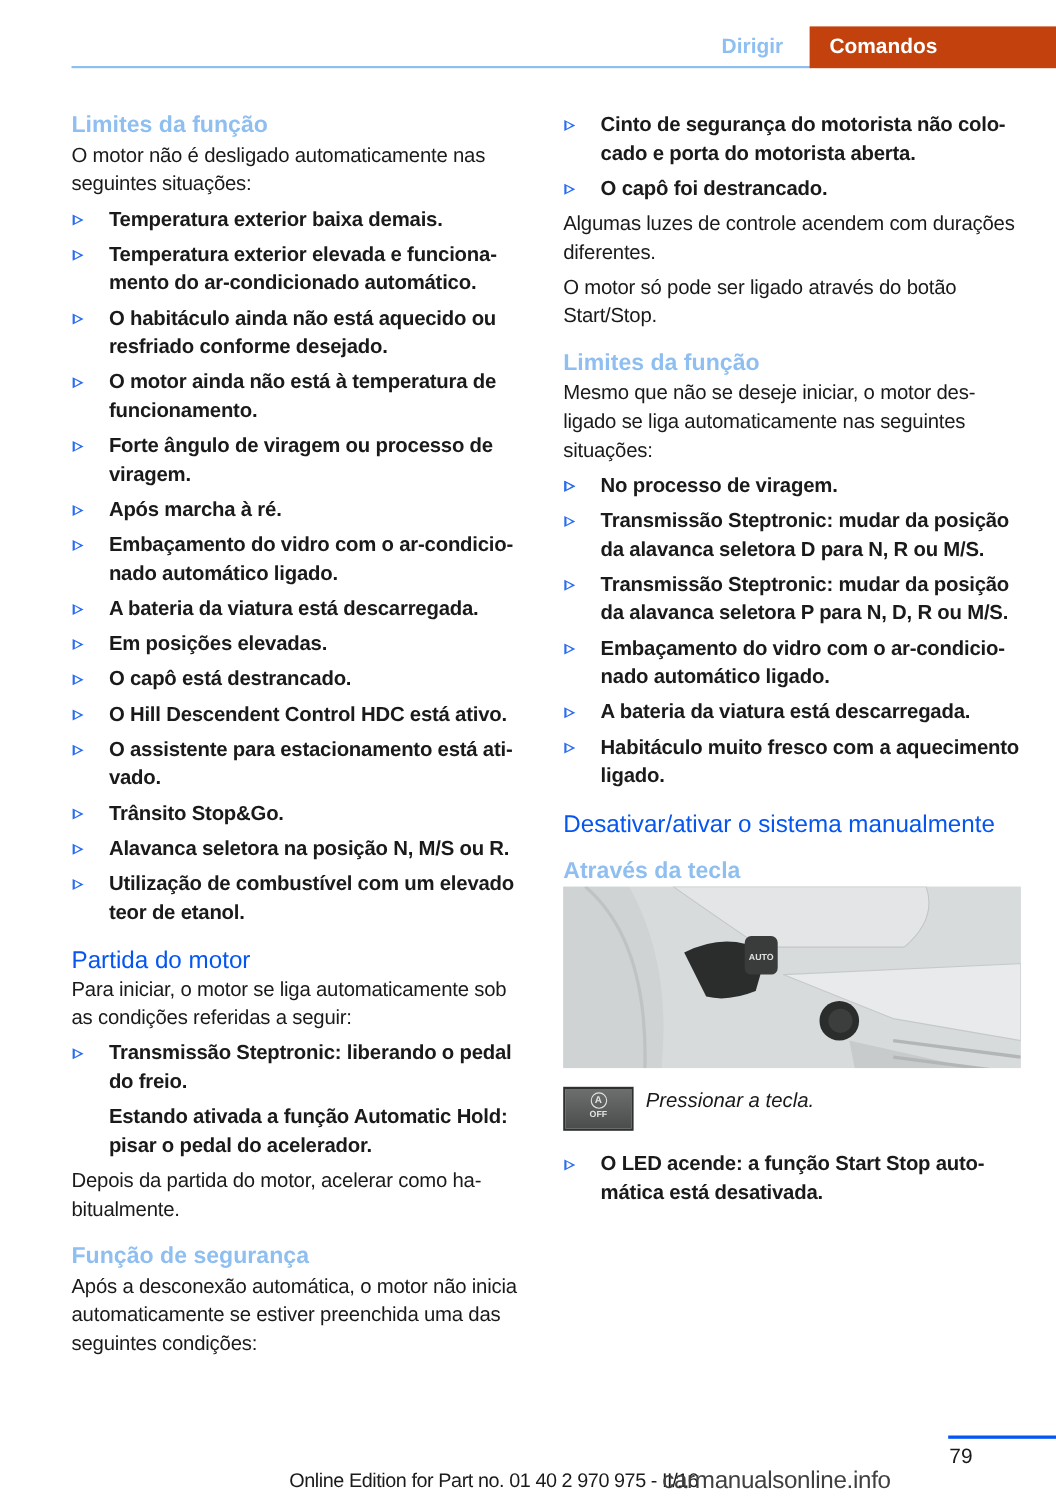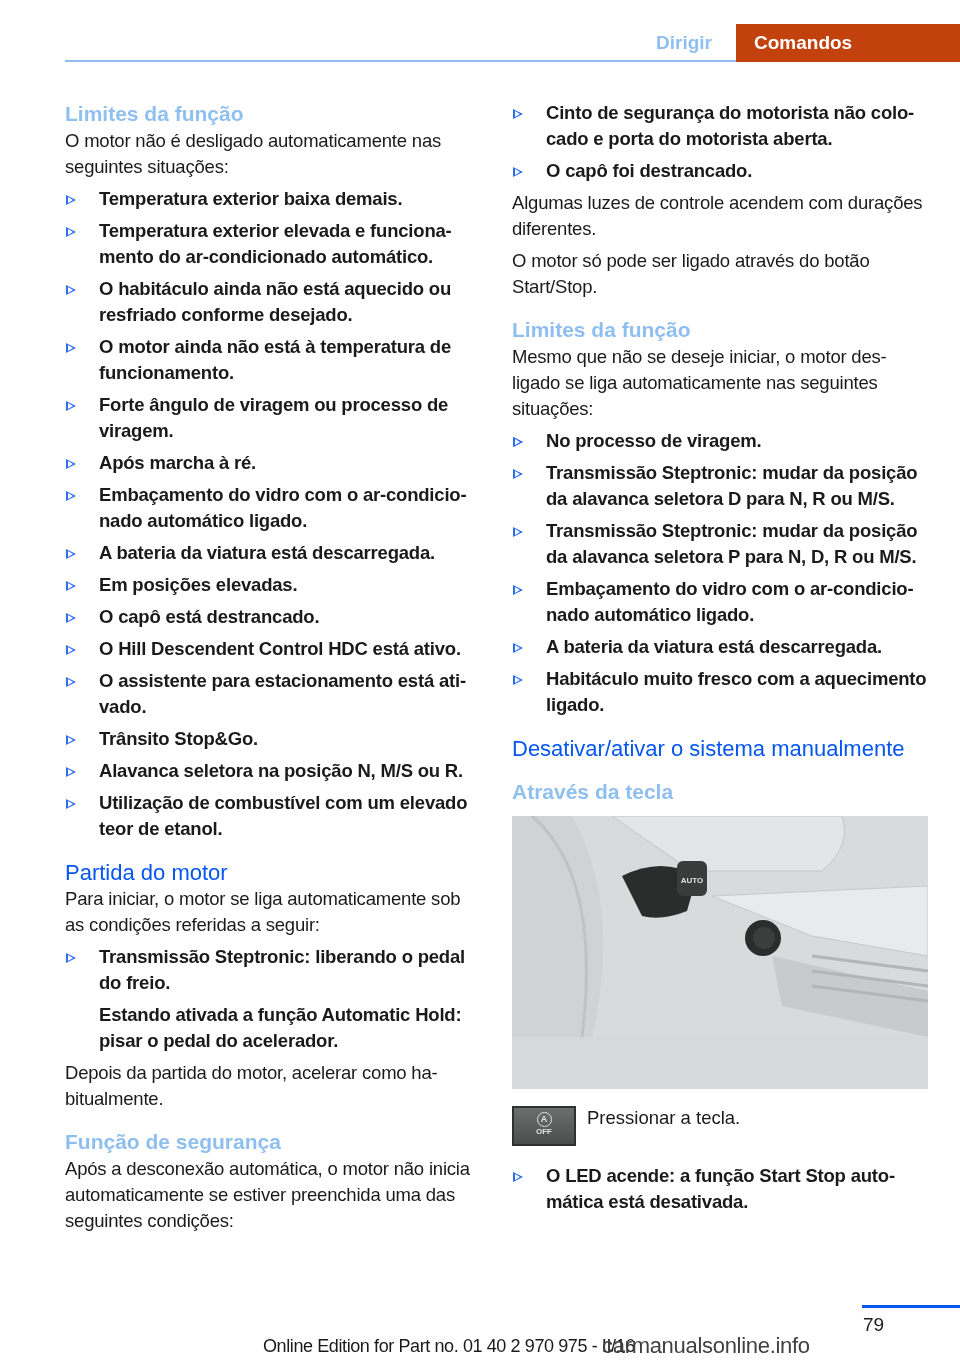--- a/index.html
+++ b/index.html
@@ -49,35 +49,35 @@
     border-left: 10px solid #2c6df0;
   }
   ul.bl li .tri::after {
     content: ""; position: absolute; left: -8.5px; top: -3.2px; width: 0; height: 0;
     border-top: 3.2px solid transparent; border-bottom: 3.2px solid transparent;
     border-left: 5.8px solid #ffffff;
   }
   .sub { display: block; margin-top: 6px; }
 
   .figure {
-    width: 416px; height: 273px; background: #d6d9da; position: relative; overflow: hidden;
-    margin: 10px 0 16px 0;
+    width: 416px; height: 165px; background: #d6d9da; position: relative; overflow: hidden;
+    margin: 0 0 16px 0;
   }
   .key-row { position: relative; height: 48px; margin-bottom: 10px; }
   .key-icon {
     position: absolute; left: 0; top: 1px; width: 64px; height: 40px;
     background: linear-gradient(#6c6f6e, #4a4d4c); border: 2px solid #2f3130;
     box-sizing: border-box; color: #dfe3e2; text-align: center;
   }
   .key-icon .a {
     display: inline-block; margin-top: 3px; width: 13px; height: 13px; border: 1.5px solid #dfe3e2;
     border-radius: 50%; font-size: 9px; line-height: 13px; font-weight: bold;
   }
   .key-icon .off { display: block; font-size: 8px; line-height: 10px; font-weight: bold; }
-  .key-text { position: absolute; left: 75px; top: 0; font-size: 18.5px; line-height: 26px; }
+  .key-text { position: absolute; left: 75px; top: 0; font-size: 18.5px; line-height: 26px; font-style: italic; }
 
   .footer-rule {
     position: absolute; left: 862px; top: 1305px; width: 98px; height: 3px; background: #0556f0;
   }
   .page-num { position: absolute; left: 863px; top: 1314px; font-size: 19px; line-height: 22px; }
   .footer-text {
     position: absolute; left: 263px; top: 1335px; font-size: 18px; line-height: 22px; letter-spacing: -0.4px;
   }
   .watermark {
     position: absolute; left: 602px; top: 1333px; font-size: 22px; line-height: 26px; color: #404040;

